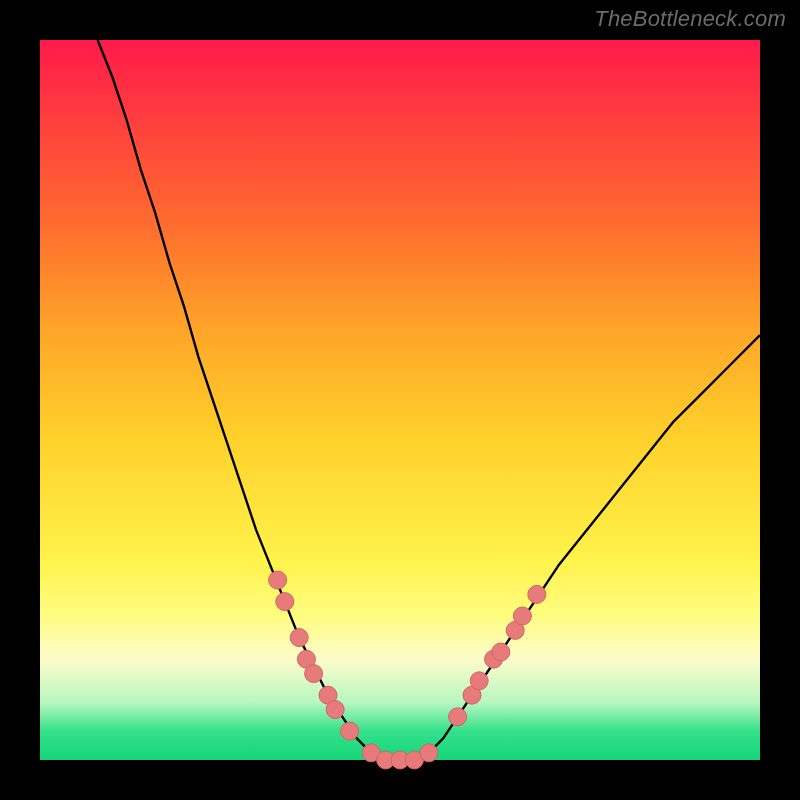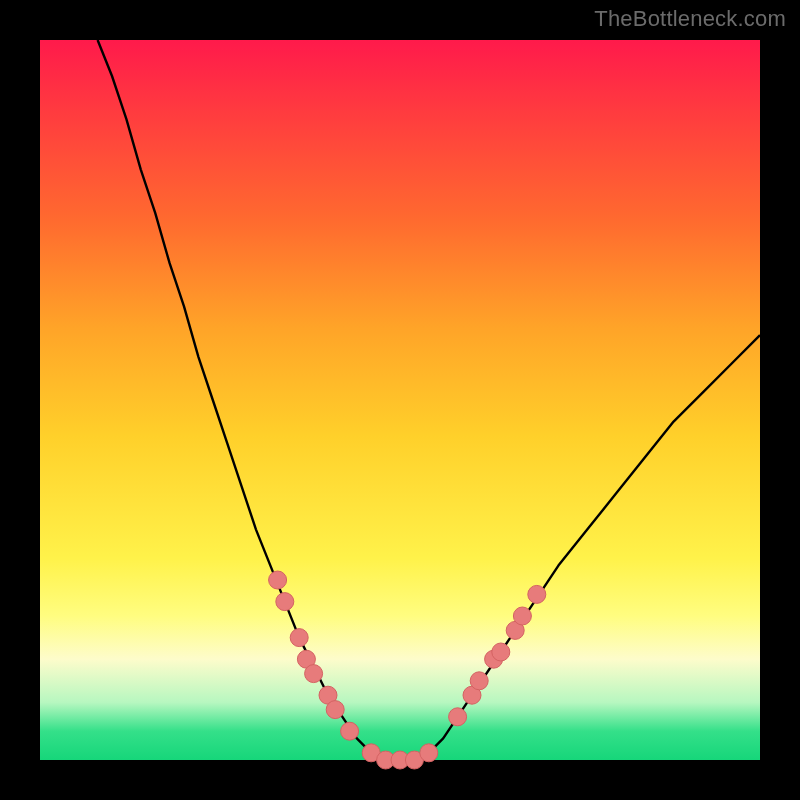--- a/index.html
+++ b/index.html
@@ -9,20 +9,21 @@
     height: 800px;
     background: #000;
     font-family: Arial, Helvetica, sans-serif;
     overflow: hidden;
   }
   .stage {
     position: relative;
     width: 800px;
     height: 608px;
     background: #000;
+    font-style: italic;
   }
   .plot {
     position: absolute;
     left: 40px;
     top: 40px;
     width: 720px;
     height: 720px;
     background: linear-gradient(to bottom,
       #ff1a4b 0%,
       #ff3b3f 10%,

